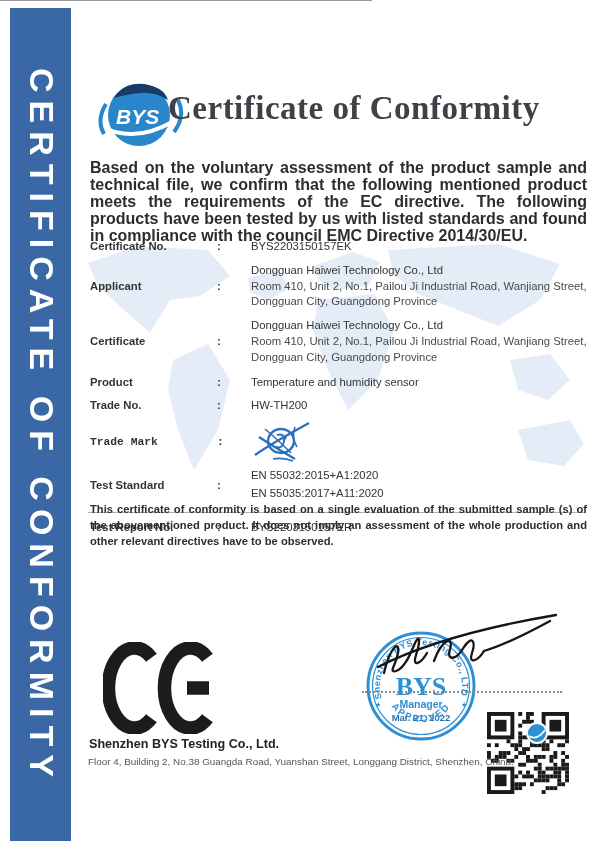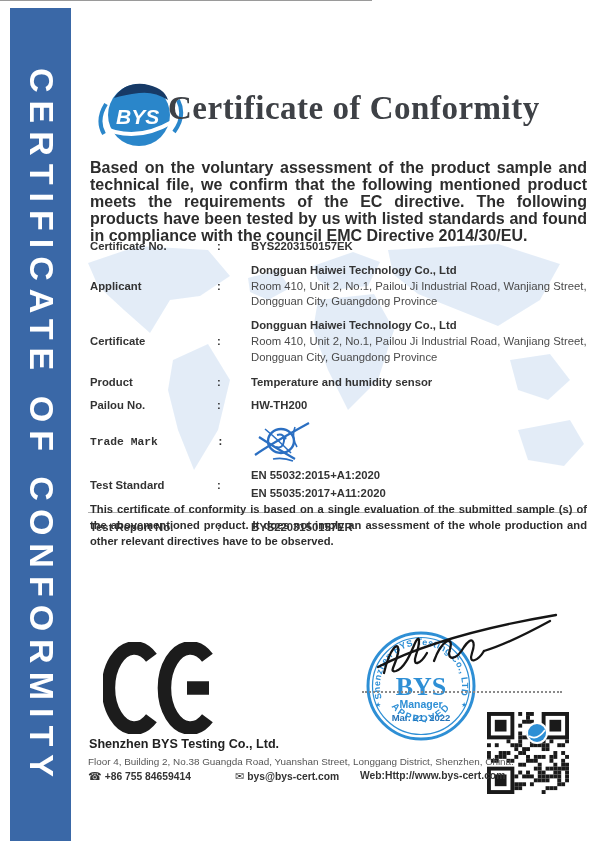--- a/index.html
+++ b/index.html
@@ -24,21 +24,21 @@
 
   
   .map{position:absolute;left:78px;top:238px;width:516px;height:300px;opacity:.55;}
 
   
   .fields{position:absolute;left:90px;top:239px;width:497px;font-size:11.3px;line-height:15.8px;}
   .field-row{display:flex;align-items:center;margin-top:8px;gap:20px;}
   .field-row.first{margin-top:0;}
   .f-label{flex:none;width:107px;font-weight:bold;color:#333;}
   .f-colon{flex:none;width:14px;font-weight:bold;color:#333;}
-  .f-value{font-weight:bold;color:#333;}
+  .f-value{font-weight:normal;color:#333;}
   .f-addr{font-weight:normal;color:#4a4a4a;}
   .tm-logo{width:62px;height:46px;margin-top:-2px;}
   .row-trademark{margin-top:7px;font-family:Liberation Mono, monospace;}
   .row-teststd{margin-top:3px;}
   .row-teststd .f-value div{margin-bottom:2px;}
 
   .divider{position:absolute;left:88px;top:512px;width:497px;height:0;
         border-top:1px solid #b0b0b0;}
 
   .statement{position:absolute;left:90px;top:502px;width:497px;margin:0;
@@ -127,21 +127,21 @@
       </div>
     </div>
 
     <div class="field-row" style="margin-top:9px">
       <span class="f-label">Product</span>
       <span class="f-colon">:</span>
       <span class="f-value">Temperature and humidity sensor</span>
     </div>
 
     <div class="field-row">
-      <span class="f-label">Pailou No.</span>
+      <span class="f-label">Trade No.</span>
       <span class="f-colon">:</span>
       <span class="f-value">HW-TH200</span>
     </div>
 
     <div class="field-row row-trademark">
       <span class="f-label">Trade Mark</span>
       <span class="f-colon">:</span>
       <svg class="tm-logo" viewBox="0 0 62 46">
         <g stroke="#2b6fc2" fill="none" stroke-width="2">
           <ellipse cx="30" cy="22" rx="13" ry="12" stroke-width="2.4"></ellipse>
@@ -346,18 +346,13 @@
       <rect x="0" y="54.666666666666664" width="27.333333333333332" height="27.333333333333332" fill="#1a1a1a"></rect>
       <rect x="3.9047619047619047" y="58.57142857142857" width="19.523809523809522" height="19.523809523809522" fill="#fff"></rect>
       <rect x="7.809523809523809" y="62.476190476190474" width="11.714285714285714" height="11.714285714285714" fill="#1a1a1a"></rect>
       <circle cx="50" cy="21" r="11" fill="#fff"></circle>
       <circle cx="50" cy="21" r="9" fill="#2e8fd5"></circle>
       <path d="M42,24 Q50,29 58,18" stroke="#fff" stroke-width="1.6" fill="none"></path>
     </svg>
 
   <div class="footer-company">Shenzhen BYS Testing Co., Ltd.</div>
   <div class="footer-address">Floor 4, Building 2, No.38 Guangda Road, Yuanshan Street, Longgang District, Shenzhen, China.</div>
-  <div class="footer-contacts">
-    <span class="fc fc-phone"><span class="ic">☎</span><span>+86 755 84659414</span></span>
-    <span class="fc fc-email"><span class="ic">✉</span><span>bys@bys-cert.com</span></span>
-    <span class="fc fc-web">Web:Http://www.bys-cert.com</span>
-  </div>
 </div>
 
 </body></html>

